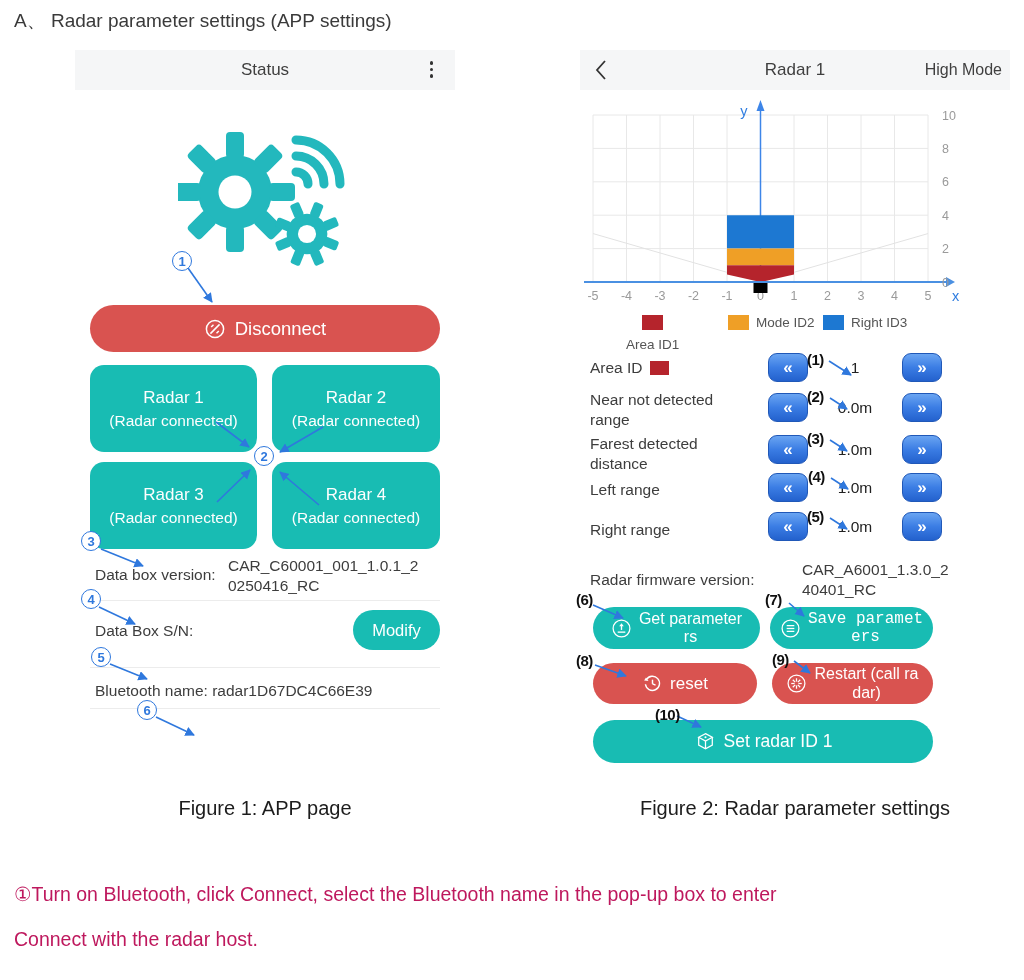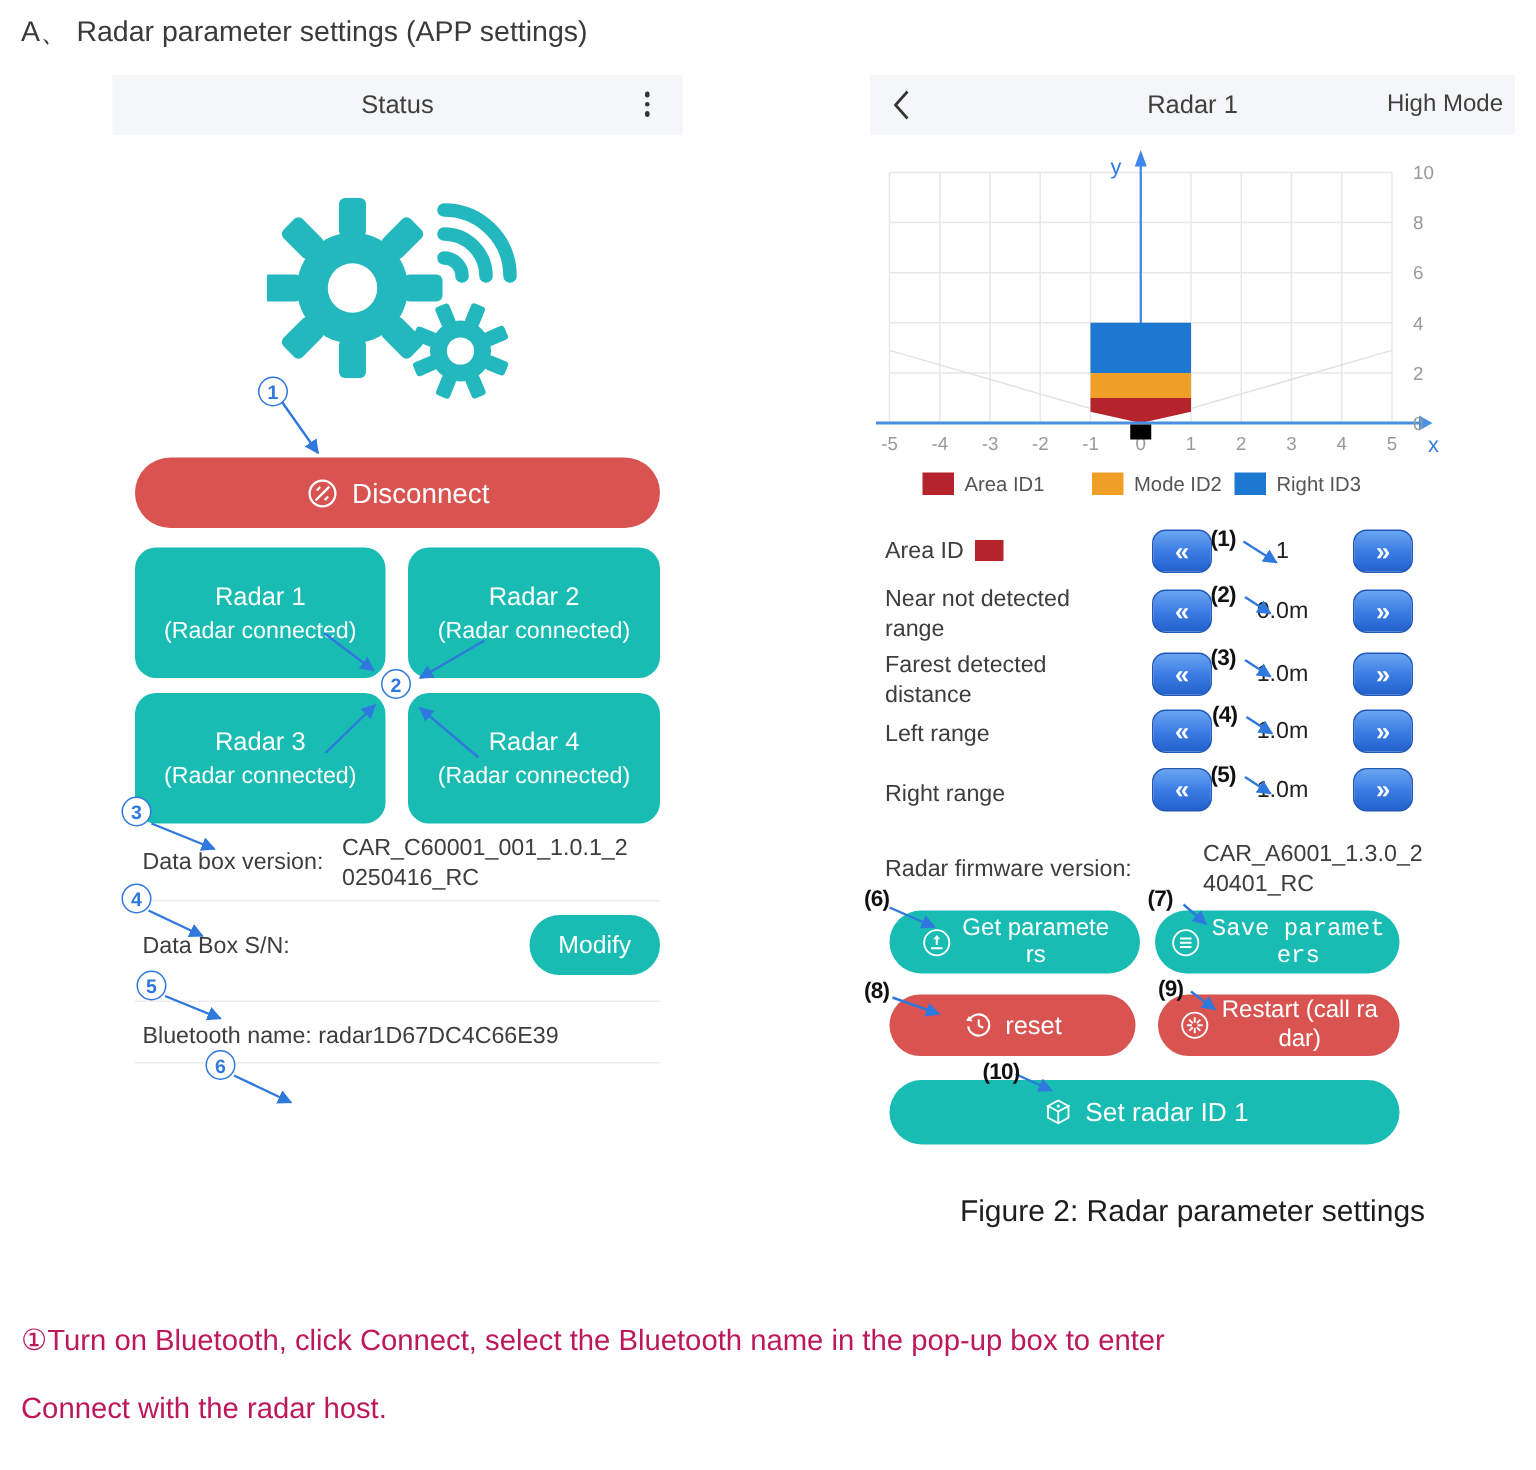--- a/index.html
+++ b/index.html
@@ -211,21 +211,21 @@
         <text x="362" y="124.7" class="tick" text-anchor="start">4</text>
         <text x="362" y="91.30000000000001" class="tick" text-anchor="start">6</text>
         <text x="362" y="57.900000000000006" class="tick" text-anchor="start">8</text>
         <text x="362" y="24.5" class="tick" text-anchor="start">10</text>
         <text x="167.5" y="21" class="axis-lab" text-anchor="end">y</text>
         <text x="372" y="206" class="axis-lab" text-anchor="start">x</text>
         <rect x="173.5" y="188" width="14" height="10" fill="#000000"></rect>
       </svg>
 
     <div class="legend">
-      <span class="legend-item" style="left:35px;">
+      <span class="legend-item" style="left:46px;flex-direction:column;">
         <span class="sw" style="background: rgb(181, 36, 44);"></span>
         <span>Area ID1</span>
       </span>
       <span class="legend-item" style="left:148px;">
         <span class="sw" style="background: rgb(239, 159, 38);"></span>
         <span>Mode ID2</span>
       </span>
       <span class="legend-item" style="left:243px;">
         <span class="sw" style="background: rgb(29, 120, 210);"></span>
         <span>Right ID3</span>
@@ -276,21 +276,21 @@
     </div>
 
     <div class="tealbtn" style="left:13px;top:557px;width:167px;height:42px;">
       <svg width="21" height="21" viewBox="0 0 22 22">
         <circle cx="11" cy="11" r="8.8" stroke="#fff" stroke-width="1.3" fill="none"></circle>
         <line x1="11" y1="7" x2="11" y2="12.5" stroke="#fff" stroke-width="1.4"></line>
         <polygon points="8.6,8.6 13.4,8.6 11,5.6" fill="#fff"></polygon>
         <line x1="7" y1="14.8" x2="15" y2="14.8" stroke="#fff" stroke-width="1.4"></line>
       </svg>
       <span class="two-line">
-        <div>Get paramete</div>
+        <div>Get parameter</div>
           <div>rs</div>
       </span>
     </div>
     <div class="tealbtn" style="left:190px;top:557px;width:163px;height:42px;font-family:Liberation Mono, monospace;">
       <svg width="21" height="21" viewBox="0 0 22 22">
         <circle cx="11" cy="11" r="8.8" stroke="#fff" stroke-width="1.3" fill="none"></circle>
         <line x1="7" y1="8" x2="15" y2="8" stroke="#fff" stroke-width="1.3"></line>
         <line x1="7" y1="11" x2="15" y2="11" stroke="#fff" stroke-width="1.3"></line>
         <line x1="7" y1="14" x2="15" y2="14" stroke="#fff" stroke-width="1.3"></line>
       </svg>
@@ -333,20 +333,21 @@
       <svg width="23" height="23" viewBox="0 0 22 22">
         <polygon points="11,3.5 17.5,7 11,10.5 4.5,7" fill="none" stroke="#fff" stroke-width="1.2"></polygon>
         <polyline points="4.5,7 4.5,14.5 11,18 17.5,14.5 17.5,7" fill="none" stroke="#fff" stroke-width="1.2"></polyline>
         <line x1="11" y1="10.5" x2="11" y2="18" stroke="#fff" stroke-width="1.2"></line>
         <circle cx="11" cy="7" r="1" fill="#fff"></circle>
       </svg>
       <span>Set radar ID 1</span>
     </div>
   </div>
 
+  <div class="caption caption1">Figure 1: APP page</div>
   <div class="caption caption2">Figure 2: Radar parameter settings</div>
   <div class="footnote">
     <div>①Turn on Bluetooth, click Connect, select the Bluetooth name in the pop-up box to enter</div>
     <div>Connect with the radar host.</div>
   </div>
 
   <span class="circ-note" style="left:172px;top:251px;">1</span>
   <span class="circ-note" style="left:254px;top:446px;">2</span>
   <span class="circ-note" style="left:81px;top:531px;">3</span>
   <span class="circ-note" style="left:81px;top:589px;">4</span>

